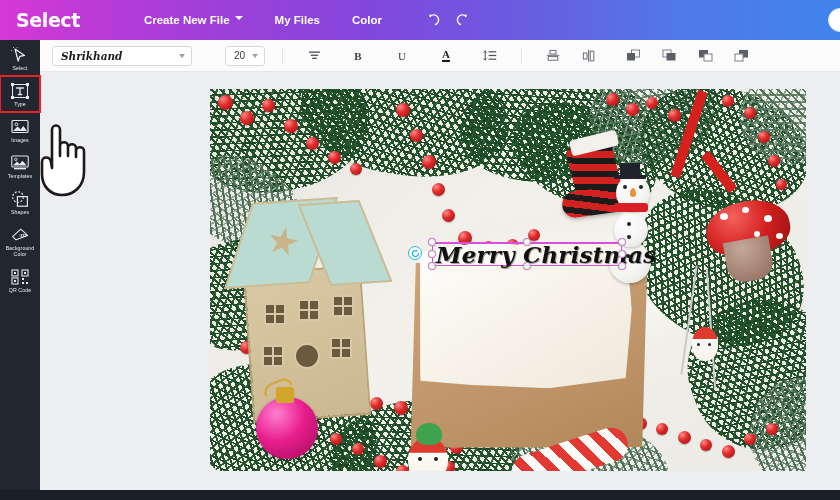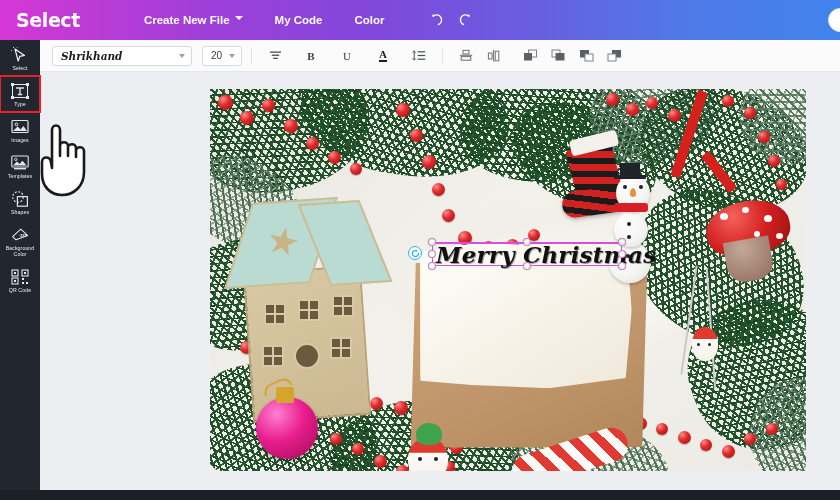--- a/index.html
+++ b/index.html
@@ -31,29 +31,29 @@
   .hist svg { display:block; cursor:pointer; }
   .avatar-edge {
     position:absolute; right:-12px; top:8px; width:24px; height:24px;
     border-radius:50%; background:#fff; border:1px solid #dfe3ea;
   }
 
   
   .toolbar {
     position:absolute; left:40px; top:40px; width:800px; height:32px;
     background:#fbfbfc; border-bottom:1px solid #e4e6ea;
-    display:flex; align-items:center; padding-left:12px; gap:0;
+    display:flex; align-items:center; padding-left:12px; gap:8px;
   }
   .select-box {
     height:20px; border:1px solid #d6d9de; border-radius:3px; background:#fff;
     display:flex; align-items:center; justify-content:space-between;
     padding:0 6px 0 8px; cursor:pointer;
   }
   .font-box { width:140px; }
-  .size-box { width:40px; margin-left:10px; }
+  .size-box { width:40px; margin-left:25px; }
   .font-name { font-size:10.5px; font-weight:bold; font-style:italic; font-family:"DejaVu Serif", serif; color:#1c1c1c; }
   .size-val  { font-size:10px; color:#3a3a3a; }
   .caret-g { width:0;height:0;border-left:3.5px solid transparent;border-right:3.5px solid transparent;border-top:4px solid #9aa0a8; }
   .tsep { width:1px; height:16px; background:#e2e4e8; margin:0 9px; }
   .tbtn {
     width:20px; height:20px; display:flex; align-items:center; justify-content:center;
     cursor:pointer; color:#4a4f57; font-size:11px; margin:0 4px;
   }
   .tbtn.gap-l { margin-left:12px; }
   .b-glyph { font-weight:bold; font-size:11px; font-family:"Liberation Serif", serif; color:#3c4148;}
@@ -171,21 +171,21 @@
 
   <div class="header">
     <div class="brand">Select</div>
 
     <div class="nav">
       <div class="nav-item">
         <span>Create New File</span>
         <span class="caret-d"></span>
       </div>
       <div class="nav-item">
-        <span>My Code</span>
+        <span>My Files</span>
       </div>
       <div class="nav-item">
         <span>Color</span>
       </div>
     </div>
 
     <div class="hist">
       <svg width="16" height="16" viewBox="0 0 16 16">
         <path d="M11.5 12.5 A5 5 0 1 0 6.2 4.2" fill="none" stroke="#ffffff" stroke-width="1.4" stroke-linecap="round"></path>
         <circle cx="6.3" cy="3.6" r="1.1" fill="#ffffff"></circle>

